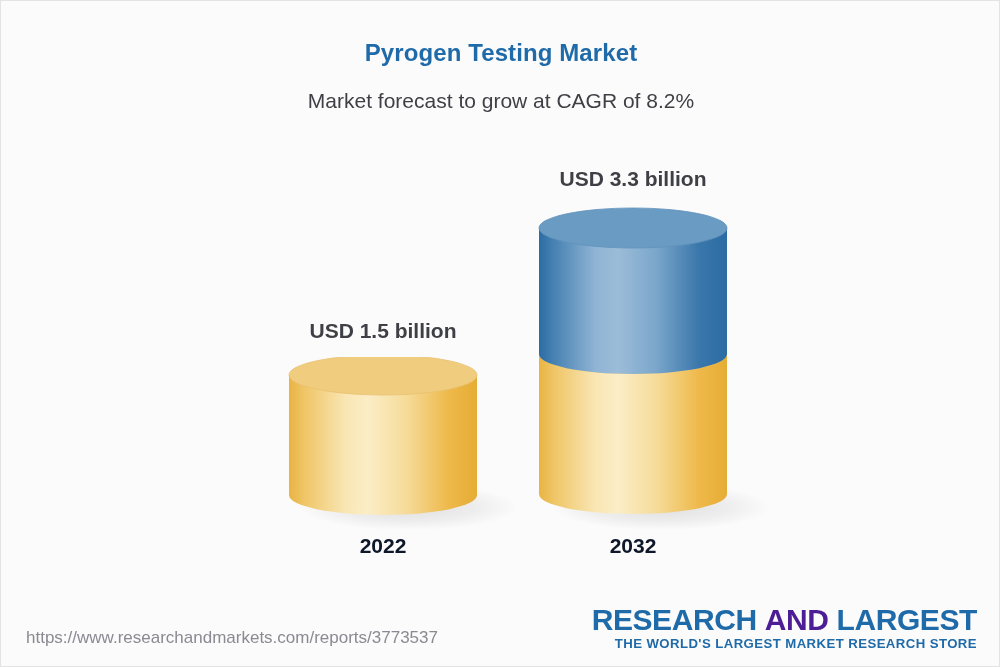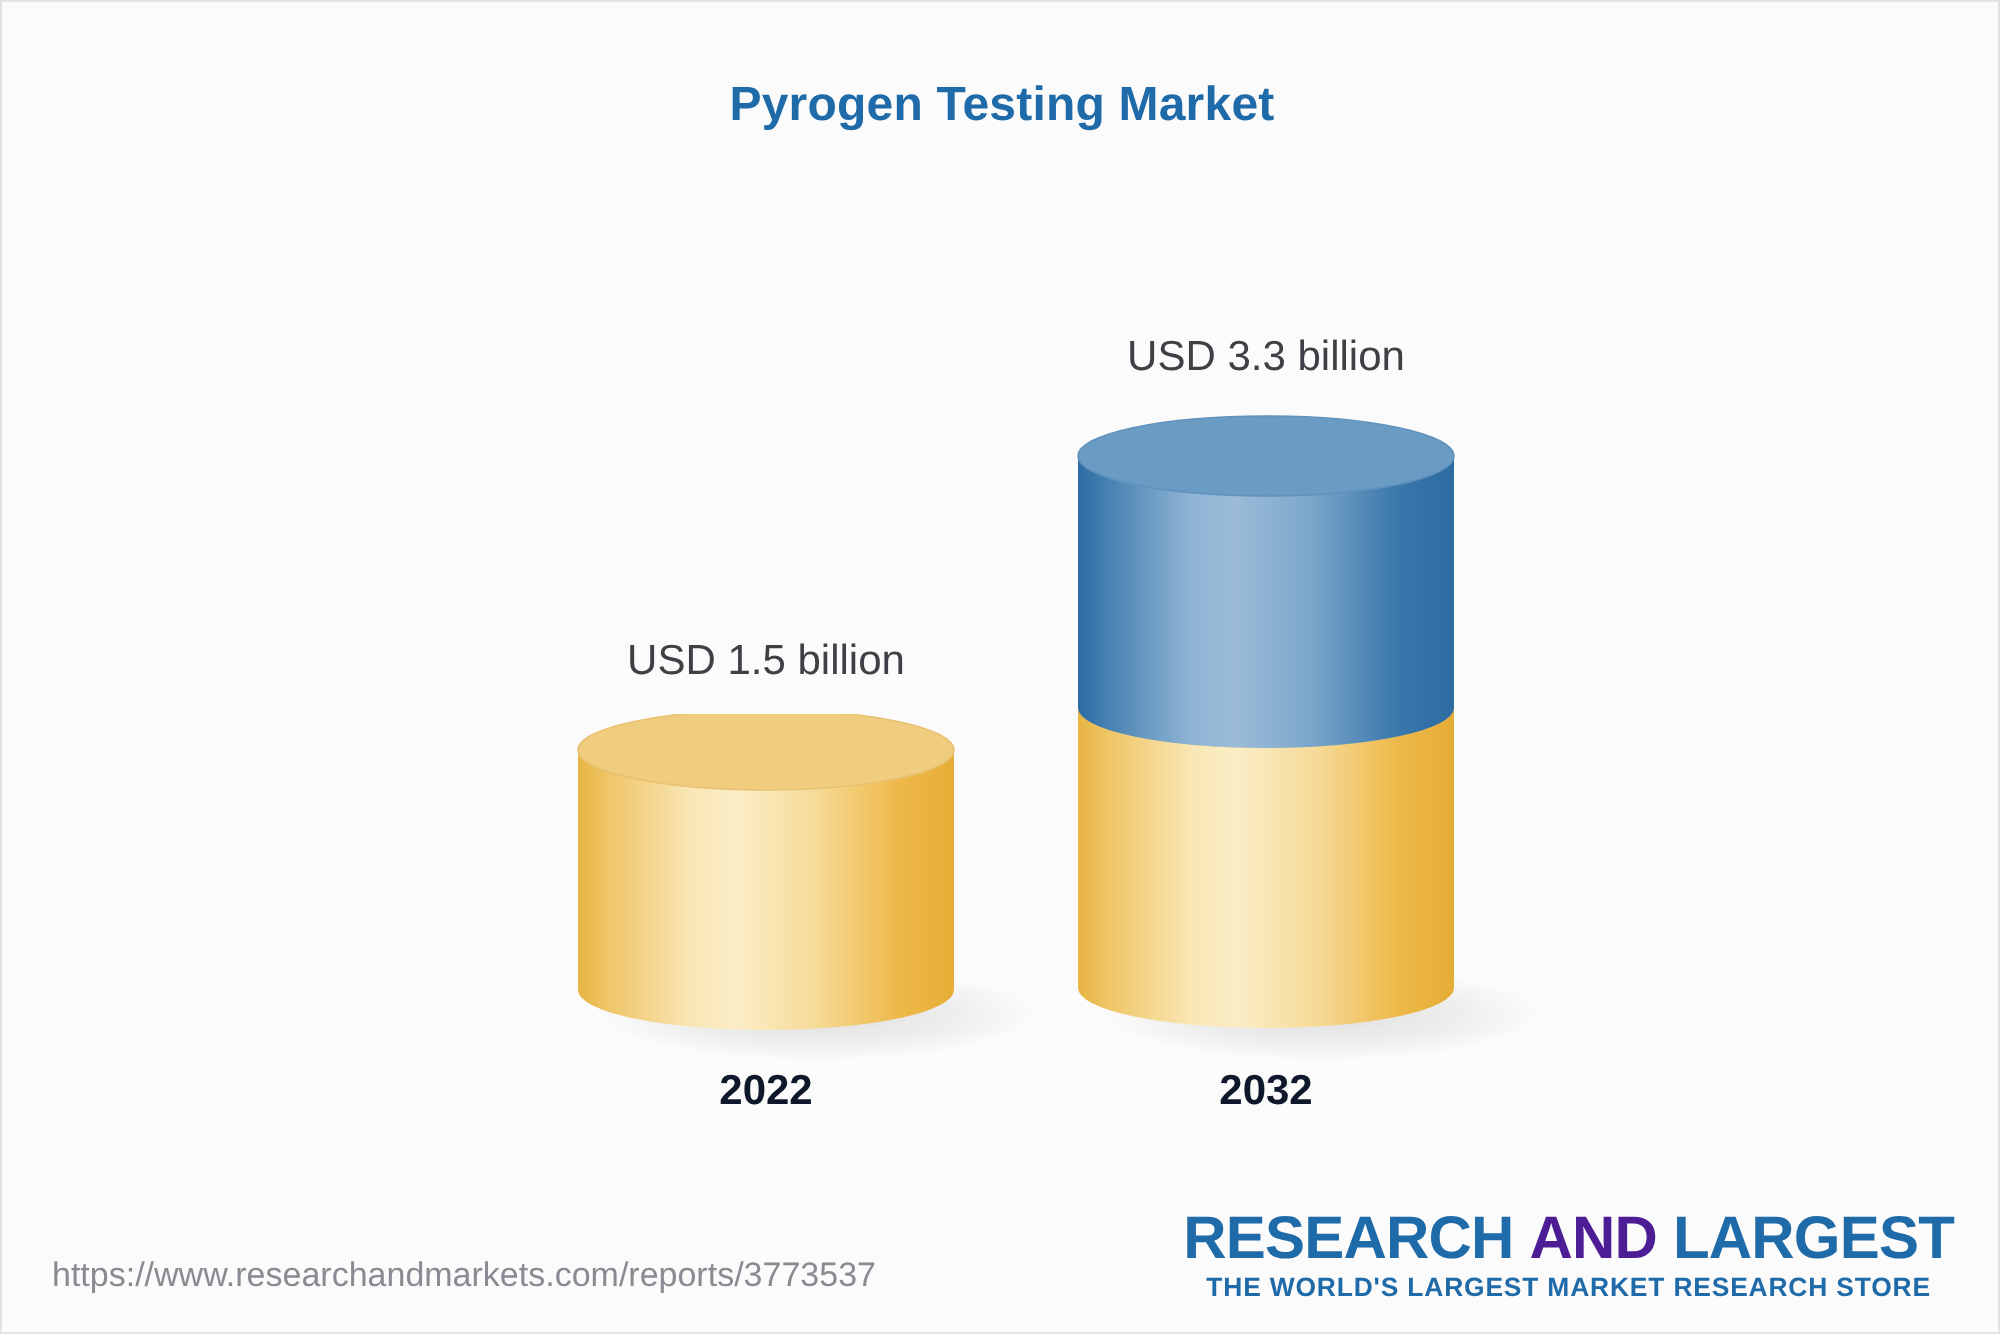--- a/index.html
+++ b/index.html
@@ -58,21 +58,21 @@
   .cyl-shadow {
     position: absolute;
     border-radius: 50%;
     background: radial-gradient(ellipse at center, rgba(120,120,120,0.22) 0%, rgba(120,120,120,0.10) 45%, rgba(120,120,120,0) 72%);
     pointer-events: none;
   }
 
   .value-label {
     position: absolute;
     font-size: 21px;
-    font-weight: normal;
+    font-weight: bold;
     color: #3f3f46;
     text-align: center;
     white-space: nowrap;
   }
   .year-label {
     position: absolute;
     font-size: 21px;
     font-weight: bold;
     color: #0f172a;
     text-align: center;
@@ -103,29 +103,29 @@
     white-space: nowrap;
   }
   .logo-and { color: #4c1d95; }
   .logo-tag {
     font-size: 13.2px;
     font-weight: bold;
     color: #1f6aa8;
     letter-spacing: 0.42px;
     line-height: 1.25;
     white-space: nowrap;
-    text-align: center;
   }
 </style>
 </head>
 <body>
 
 <div class="canvas">
 
   <div class="title">Pyrogen Testing Market</div>
+  <div class="subtitle">Market forecast to grow at CAGR of 8.2%</div>
 
   <div class="plot">
 
     <div class="cyl-shadow" style="left:300px; top:483px; width:215px; height:46px;"></div>
 
     <svg class="cyl" style="left:286px; top:356px;" width="192" height="160" viewBox="0 0 192 160">
       <defs>
         <linearGradient id="yellowBody2022" x1="0" y1="0" x2="1" y2="0">
           <stop offset="0%" stop-color="#e8b443"></stop>
           <stop offset="8%" stop-color="#efc566"></stop>

